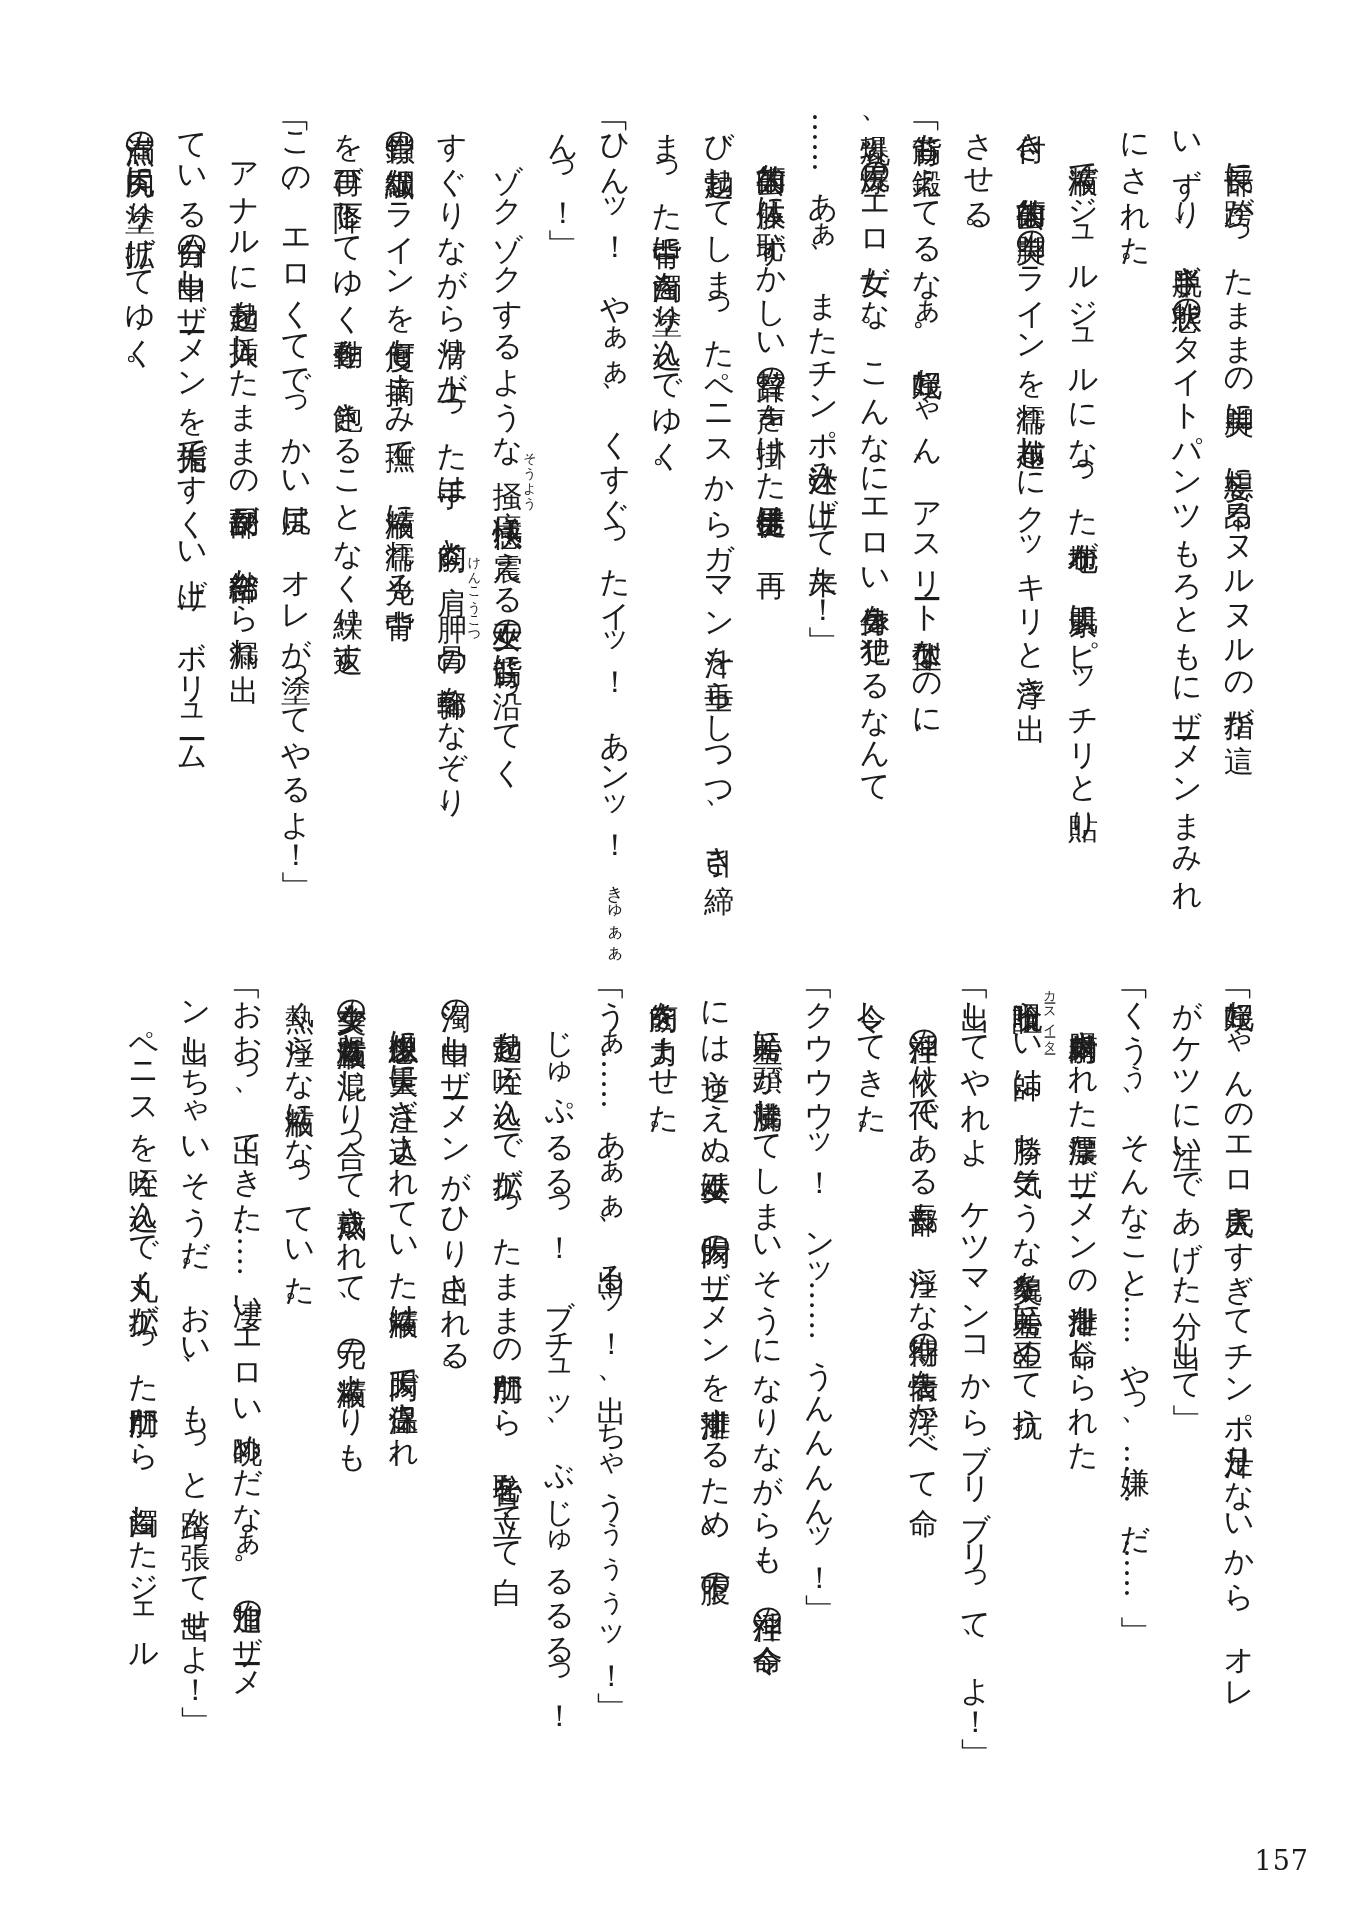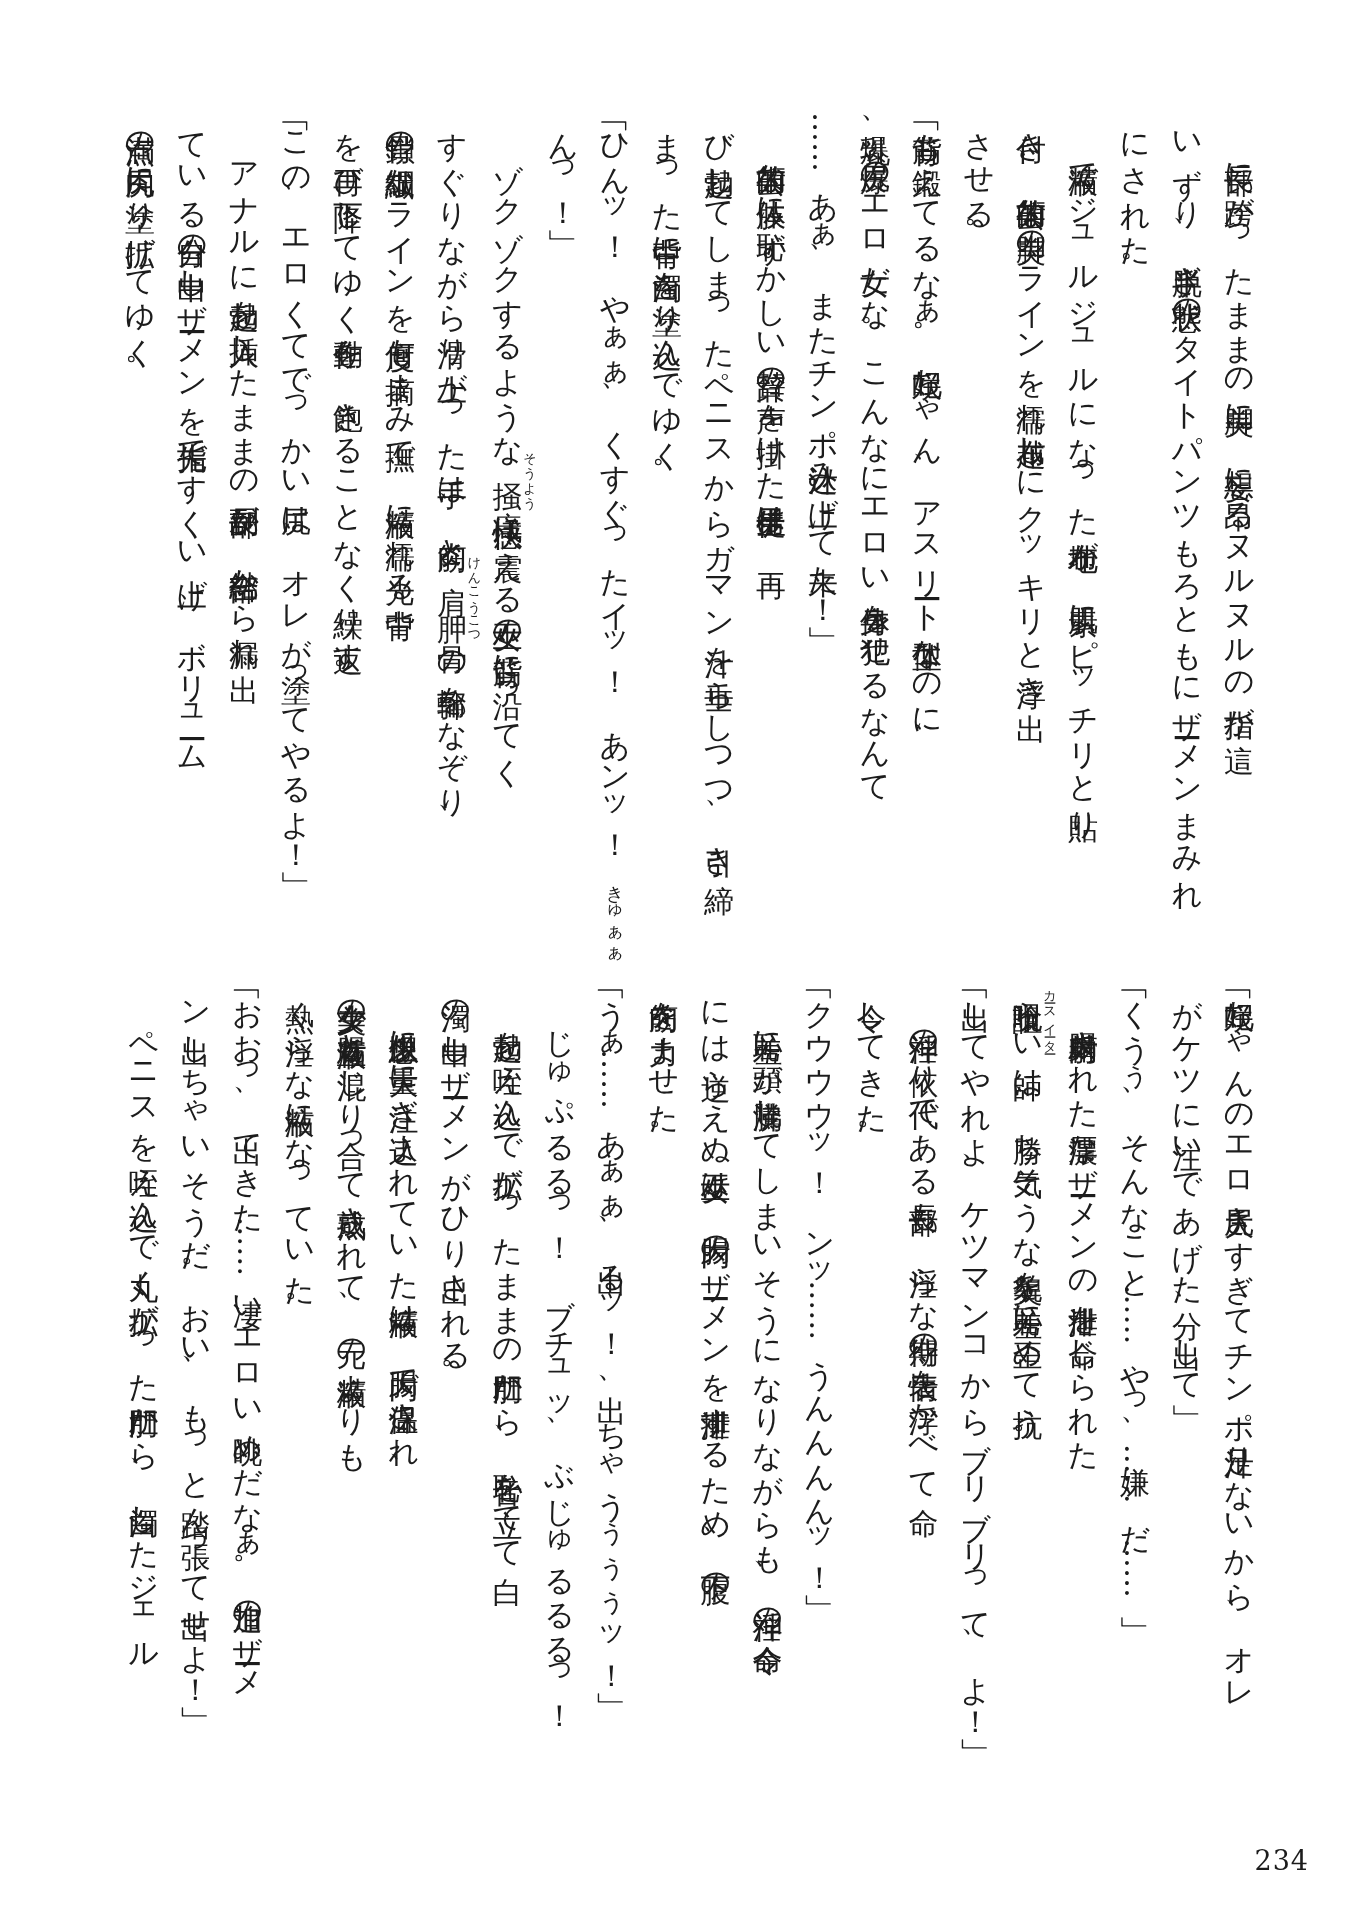--- a/index.html
+++ b/index.html
@@ -102,14 +102,14 @@
       <p class="col indent"><span>じゅぷるるっ！　ブチュッ、ぶじゅるるるっ！</span></p>
       <p class="col indent"><span>勃起を咥え込んで拡がったままの肛門から、恥音を立てて白</span></p>
       <p class="col"><span>濁の中出しザーメンがひり出される。</span></p>
       <p class="col indent"><span>想像以上に大量に注ぎ込まれていた精液は、腸内で保温され、</span></p>
       <p class="col"><span>美少女の直腸粘液と混じり合って熟成されて、元の精液よりも</span></p>
       <p class="col"><span>熱く淫らな粘液になっていた。</span></p>
       <p class="col"><span>「おおっ、出てきた……凄いエロい眺めだなぁ。追加のザーメ</span></p>
       <p class="col"><span>ン出しちゃいそうだ。おい、もっと踏ん張って出せよ！」</span></p>
       <p class="col indent"><span>ペニスを咥え込んで丸く拡がった肛門から、白濁したジェル</span></p>
     </section>
-  <div class="page-number">234</div>
+  <div class="page-number">157</div>
 </div>
 
 </body></html>

